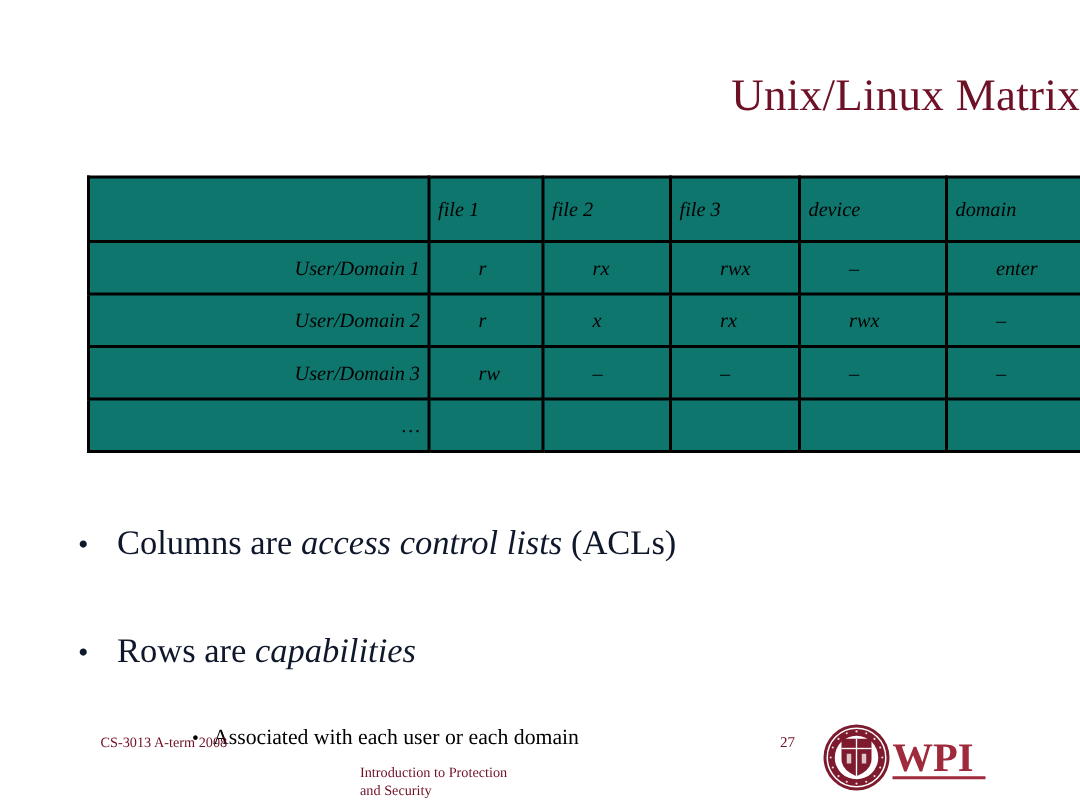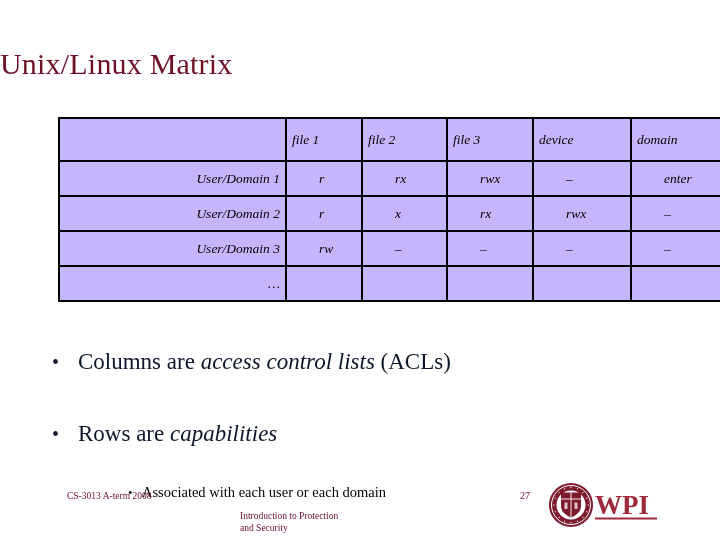--- a/index.html
+++ b/index.html
@@ -22,21 +22,21 @@
     width: 720px;
     height: 540px;
   }
 
   
   #title {
     position: absolute;
     left: 0;
     top: 46px;
     width: 720px;
-    text-align: left;
+    text-align: right;
     font-size: 30px;
     line-height: 36px;
     color: #6E1126;
     font-family: "Liberation Serif", serif;
     letter-spacing: 0.2px;
     white-space: nowrap;
   }
 
   
   #matrix-wrap {
@@ -53,21 +53,21 @@
   }
   table.matrix td {
     border: 2px solid #000;
     padding: 0 5px;
     vertical-align: middle;
     font-family: "Liberation Serif", serif;
     font-style: italic;
     font-size: 13.5px;
     line-height: 16px;
     color: #000;
-    background: #c4b5fd;
+    background: #0f766e;
   }
   
   .c0 { width: 215px; }
   .c1 { width: 64px; }
   .c2 { width: 73px; }
   .c3 { width: 74px; }
   .c4 { width: 86px; }
   .c5 { width: 96px; }
 
   tr.hdr td { height: 41px; }

